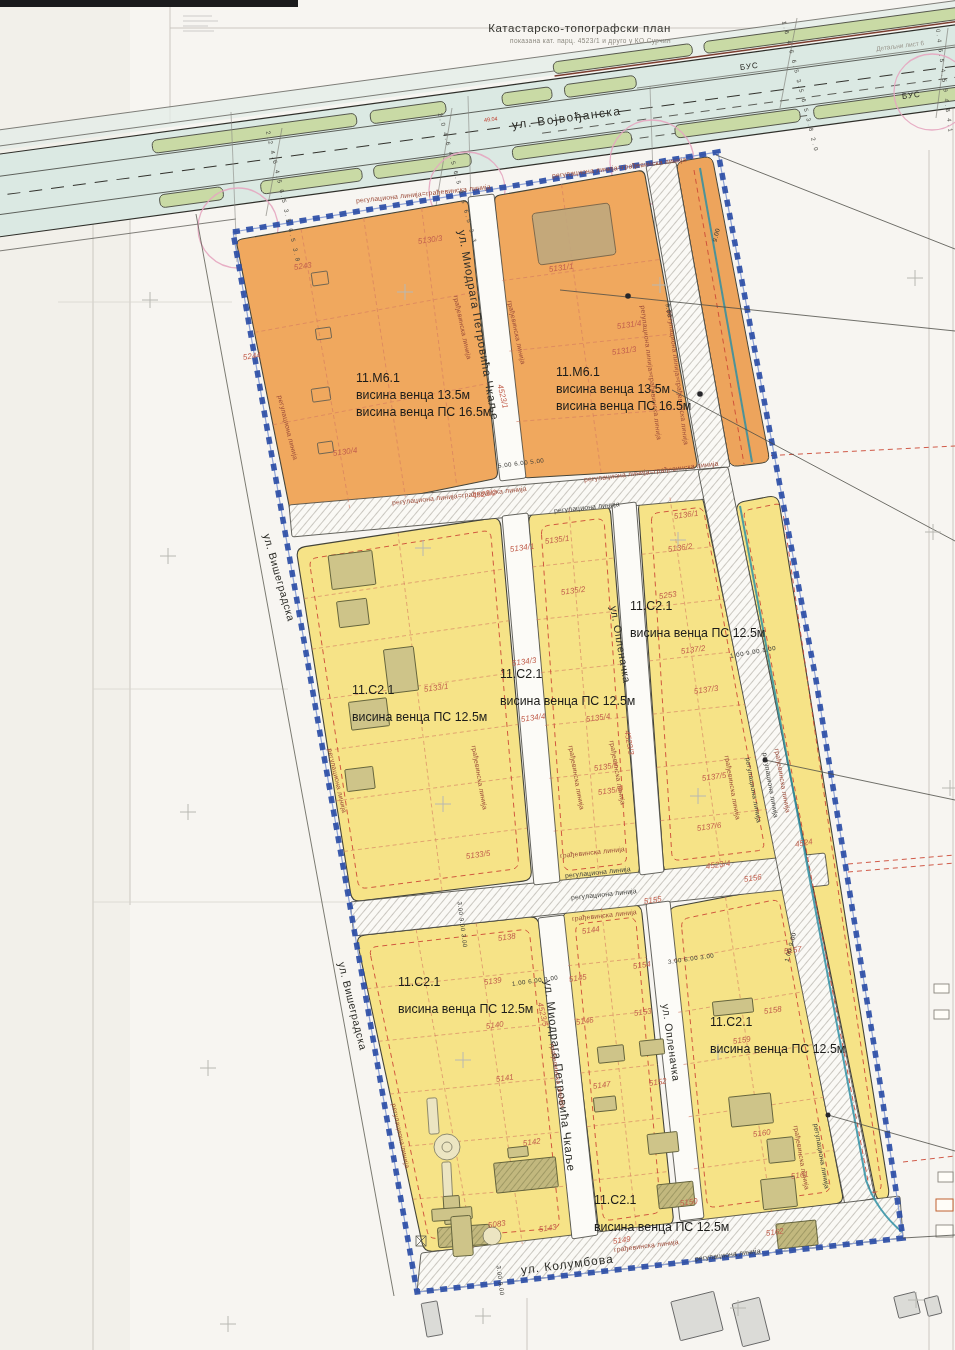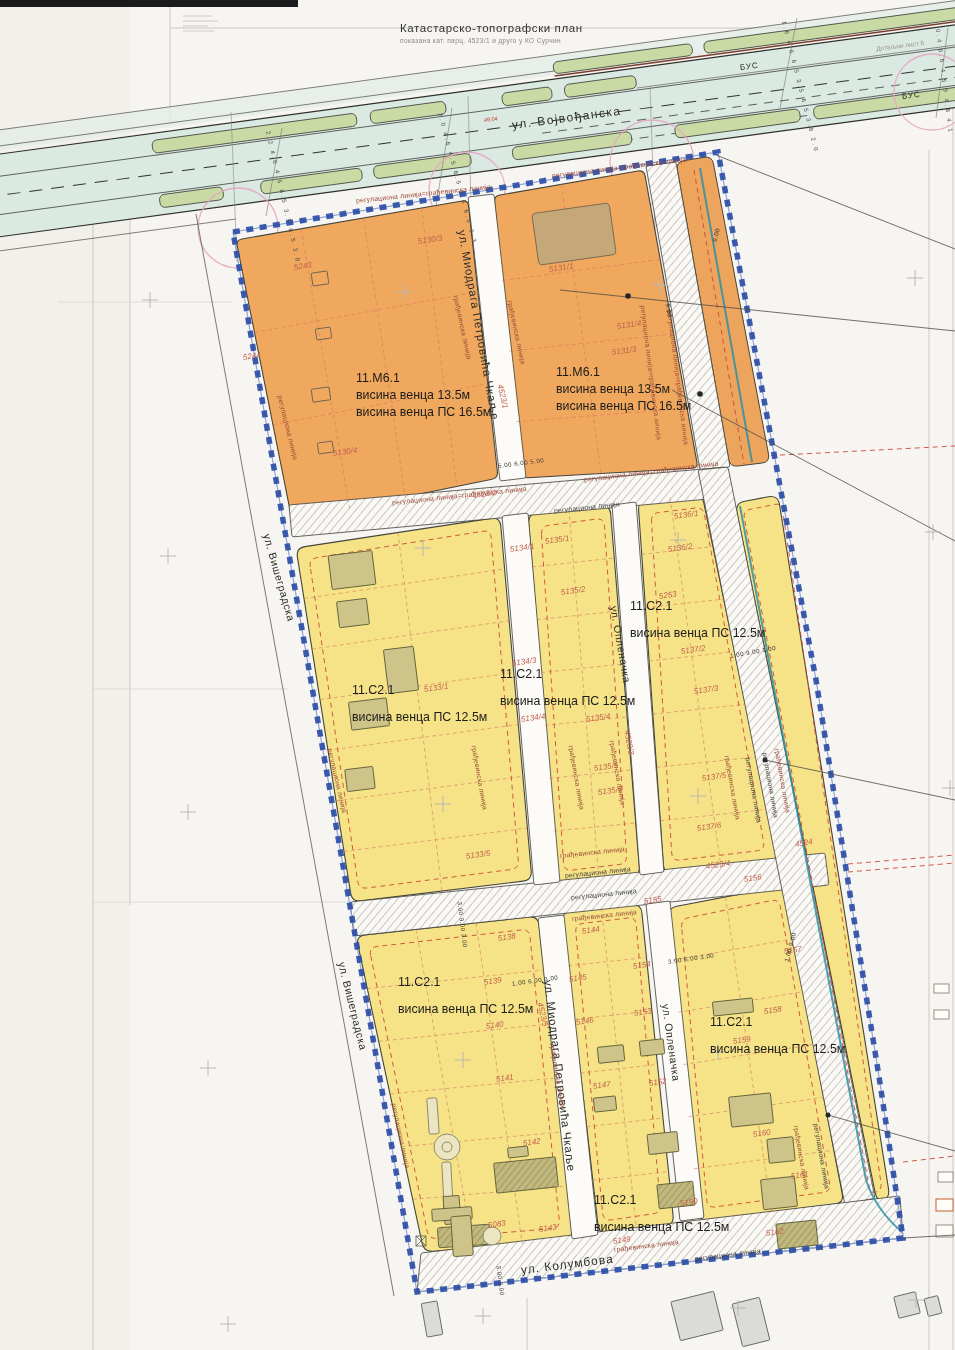--- a/index.html
+++ b/index.html
@@ -49,21 +49,21 @@
   .prc{color:#c2604e;font-size:8px;font-style:italic;}
   .dim{color:#3a3a36;font-size:6.2px;letter-spacing:.5px;}
   .chain{color:#4a4a44;font-size:6px;letter-spacing:2.5px;}
   .llr{color:#9a4a38;font-size:6.8px;letter-spacing:.2px;}
   .llk{color:#3c3c38;font-size:6.8px;letter-spacing:.2px;}
   .mark{color:#c04030;font-size:5.5px;}
   .zone{position:absolute;color:#1c1c1a;font-size:12.4px;line-height:1.38;white-space:nowrap;}
   .title{position:absolute;left:10px;top:40px;font-size:48px;font-weight:800;letter-spacing:0px;
          color:#e42019;-webkit-text-stroke:1.2px #8a0f0f;
          text-shadow:2px 2px 0 #7a0c0c,3px 3px 2px rgba(90,10,10,.55);}
-  .hdr{position:absolute;left:400px;top:22px;width:235px;text-align:left;}
+  .hdr{position:absolute;left:436px;top:22px;width:235px;text-align:right;}
   .hdr .t1{font-size:11.5px;color:#34342f;letter-spacing:.6px;}
   .hdr .t2{font-size:6.5px;color:#8b887f;margin-top:3px;letter-spacing:.4px;}
   .note{position:absolute;left:876px;top:42px;transform:rotate(-7deg);font-size:6.5px;color:#9a978e;white-space:nowrap;}
 </style>
 </head>
 <body>
 
 <div class="stage">
   <svg id="map" width="955" height="1350" viewBox="0 0 955 1350">
     <defs>

